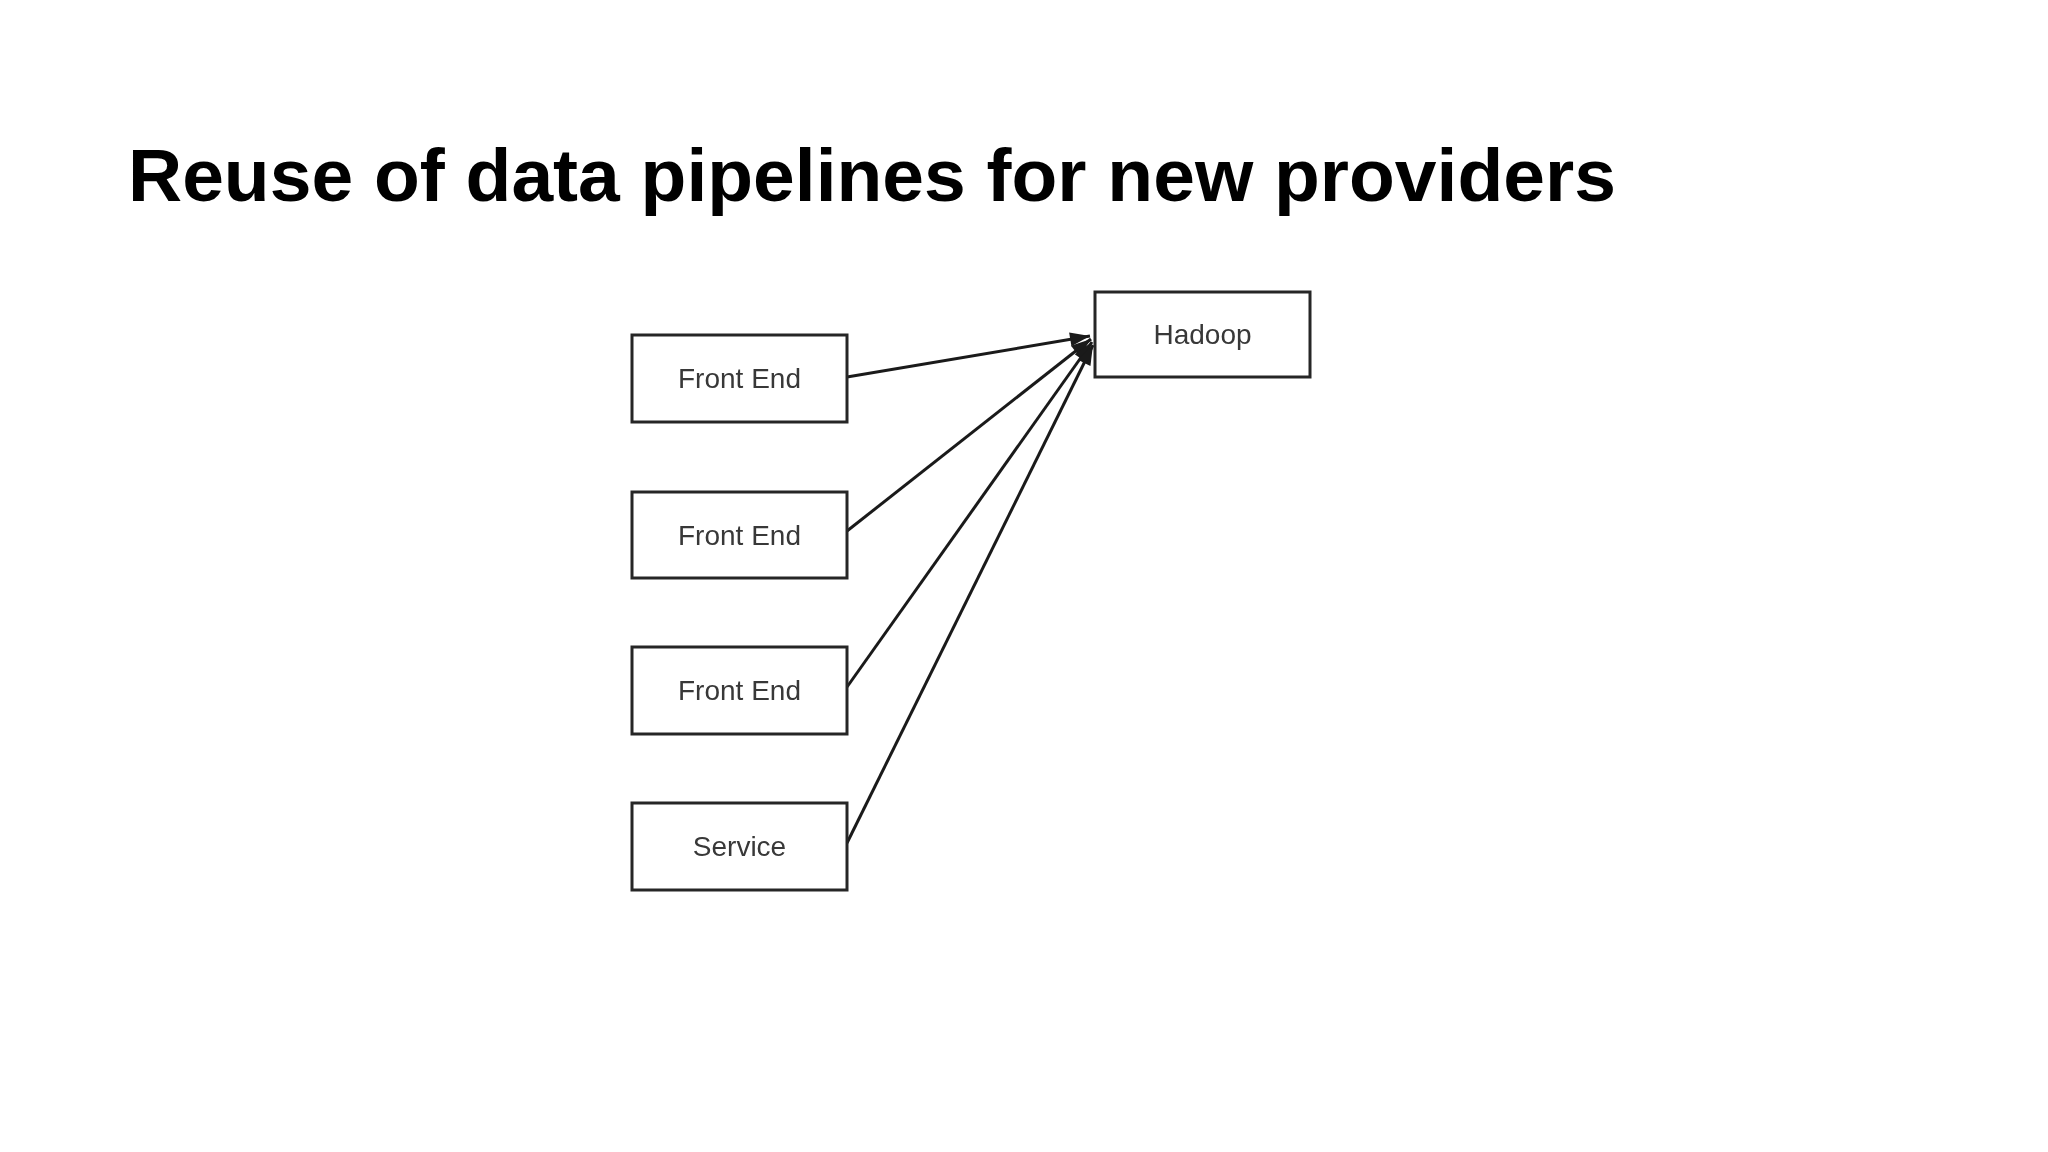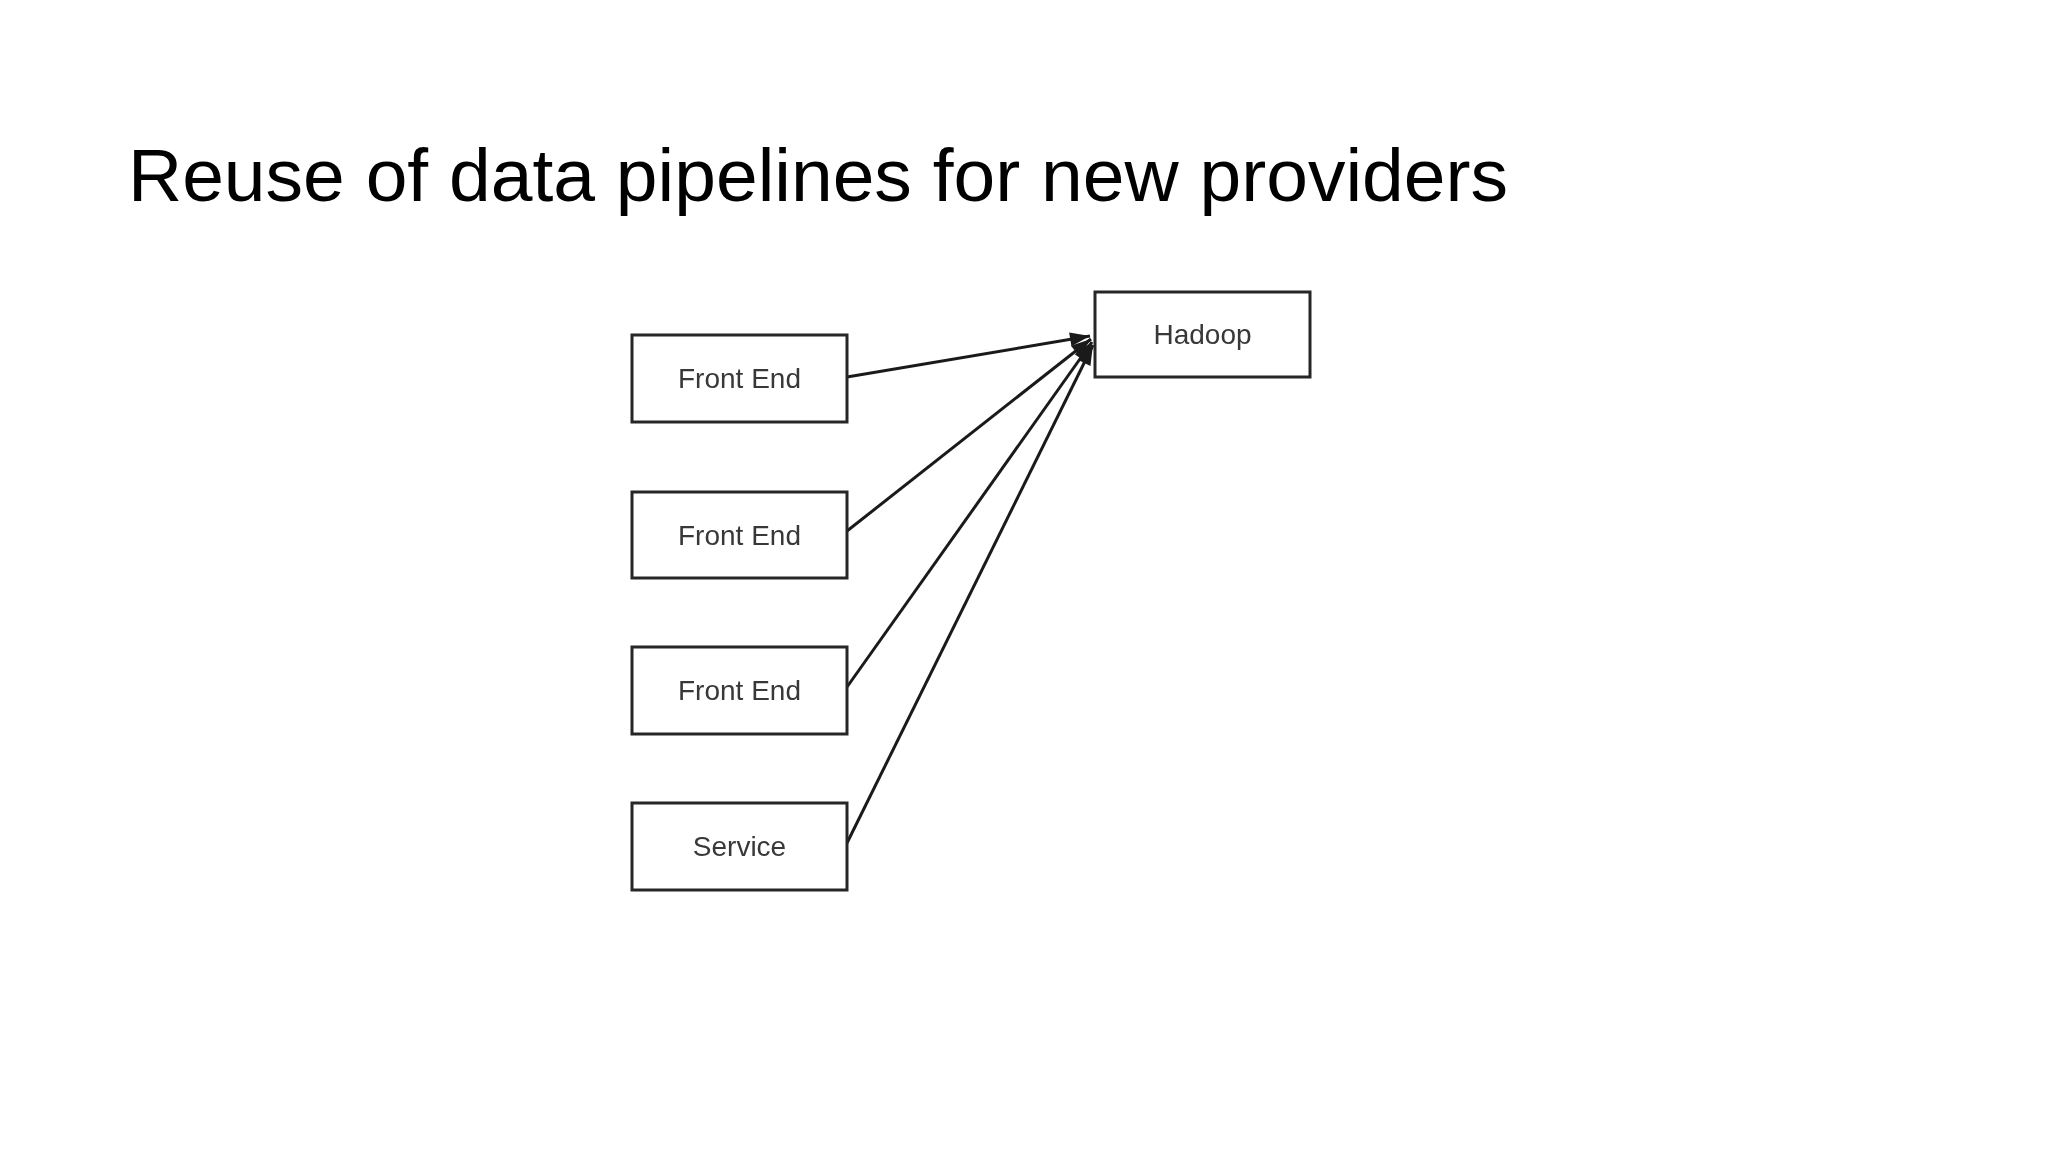--- a/index.html
+++ b/index.html
@@ -14,21 +14,21 @@
     background: var(--background, #ffffff);
     font-family: "Liberation Sans", sans-serif;
     overflow: hidden;
   }
   .slide-title {
     position: absolute;
     left: 128px;
     top: 138px;
     margin: 0;
     font-size: 75px;
-    font-weight: normal;
+    font-weight: bold;
     line-height: 1;
     letter-spacing: 0;
     white-space: nowrap;
     color: var(--title-color, #000000);
   }
   .diagram {
     position: absolute;
     left: 0;
     top: 0;
   }

